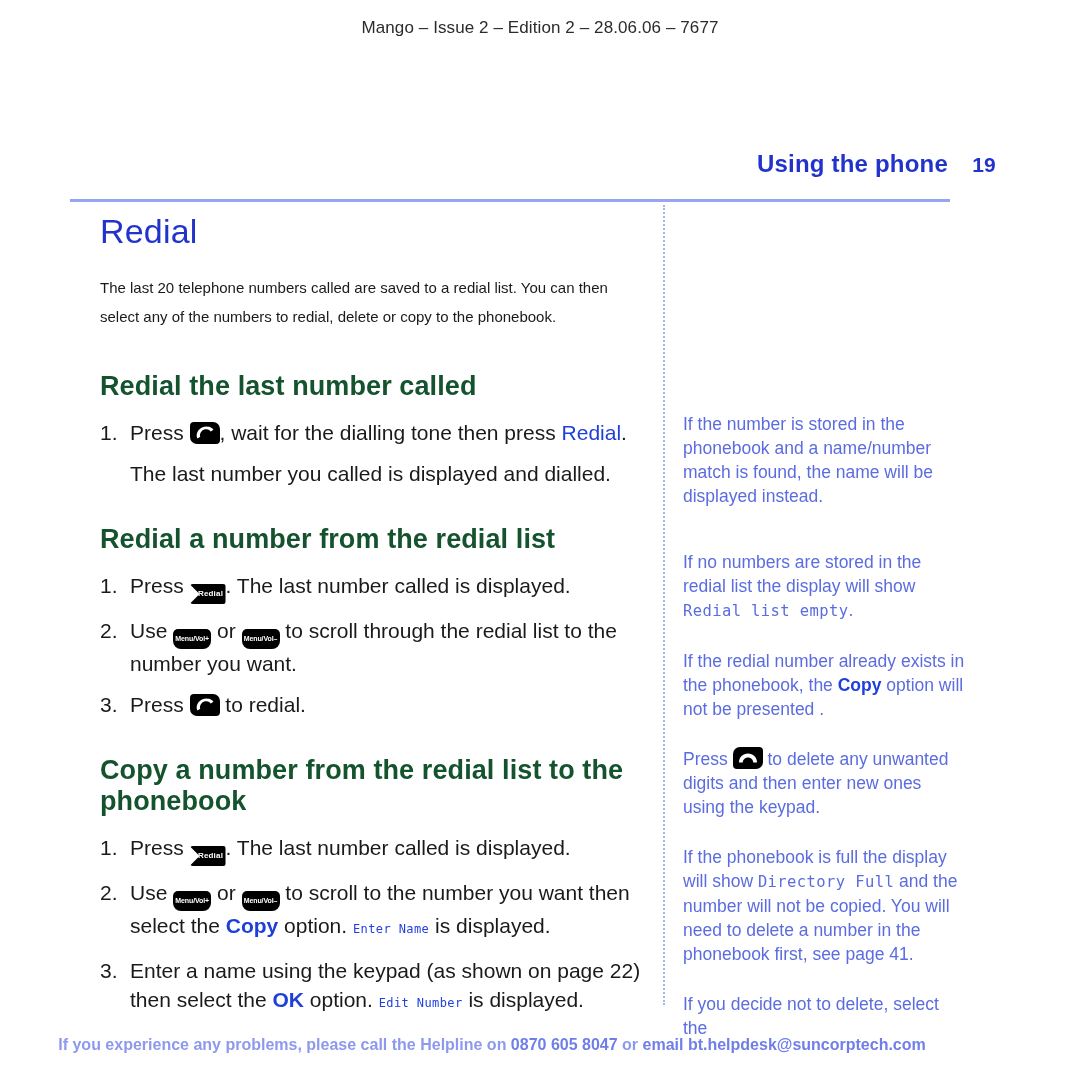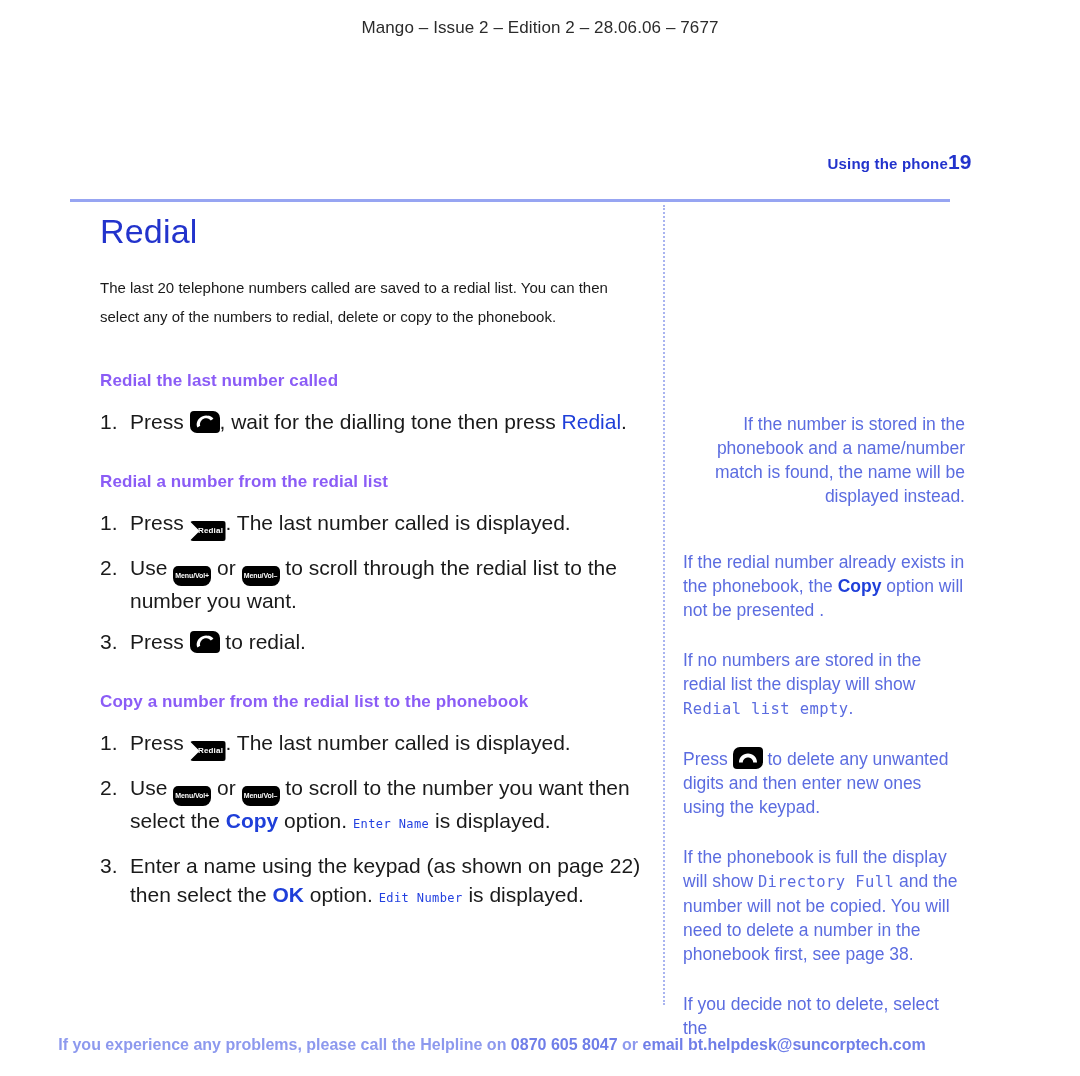--- a/index.html
+++ b/index.html
@@ -33,29 +33,29 @@
     position: absolute;
     top: 150px;
     left: 70px;
     width: 950px;
     display: flex;
     justify-content: flex-end;
     align-items: baseline;
     color: #2233cc;
   }
   .running-head .rh-title {
-    font-size: 15px;
+    font-size: 24px;
     font-weight: bold;
     letter-spacing: 0.2px;
   }
   .running-head .rh-page {
     font-size: 21px;
     font-weight: bold;
     width: 72px;
-    text-align: left;
+    text-align: center;
   }
 
   .head-rule {
     position: absolute;
     top: 199px;
     left: 70px;
     width: 880px;
     height: 3px;
     background: #97a5f2;
   }
@@ -85,23 +85,23 @@
     letter-spacing: 0.2px;
   }
   p.intro {
     margin: 0 0 40px 0;
     font-size: 15px;
     line-height: 29px;
     color: #1a1a1a;
   }
   h2.sub {
     margin: 0 0 16px 0;
-    font-size: 17px;
-    font-weight: bold;
-    color: #8b5cf6;
+    font-size: 27px;
+    font-weight: bold;
+    color: #14532d;
     letter-spacing: 0.1px;
   }
   .steps {
     margin: 0 0 36px 0;
     padding: 0;
     list-style: none;
     counter-reset: stepnum;
   }
   .steps > li {
     position: relative;
@@ -183,21 +183,21 @@
     top: 412px;
     left: 683px;
     width: 282px;
   }
   .note {
     margin: 0 0 26px 0;
     font-size: 17.5px;
     line-height: 24px;
     color: #5b6ce0;
   }
-  .note.gap-big { margin-bottom: 42px; text-align: right; }
+  .note.gap-big { margin-bottom: 42px; }
   .note .lcd {
     font-size: 15.5px;
     color: #5b6ce0;
   }
 
   
   .footer {
     position: absolute;
     bottom: 22px;
     left: 0;
@@ -226,20 +226,21 @@
 <div class="main-col">
   <h1 class="sect-title">Redial</h1>
   <p class="intro">The last 20 telephone numbers called are saved to a redial list. You can then select any of the numbers to redial, delete or copy to the phonebook.</p>
   <div id="sections-host">
       <h2 class="sub">Redial the last number called</h2>
       <ol class="steps">
         <li><span>Press </span><span class="key key-call"><svg width="20" height="16" viewBox="0 0 20 16">
               <path fill="#fff" d="M2.5 13.5 C1 11 1.5 7 4.5 4.2 C7.5 1.4 11.5 1 14.5 2.2 L12.6 4.6 C10.6 4.0 8.3 4.6 6.7 6.2 C5.1 7.8 4.6 10 5.2 11.8 Z"></path>
               <path fill="#fff" d="M13.4 1.6 c2.2 .6 3.9 1.7 5 3.1 l-2.6 1.9 c-.8-1-1.9-1.8-3.2-2.3 Z"></path>
             </svg></span><span>, wait for the dialling tone then press </span><span class="blue">Redial</span><span>.</span></li>
+        <li class="cont"><span>The last number you called is displayed and dialled.</span></li>
       </ol>
       <h2 class="sub">Redial a number from the redial list</h2>
       <ol class="steps">
         <li><span>Press </span><span class="key key-redial">Redial</span><span>. The last number called is displayed.</span></li>
         <li><span>Use </span><span class="key key-menuvol">Menu/Vol+</span><span> or </span><span class="key key-menuvol">Menu/Vol–</span><span> to scroll through the redial list to the number you want.</span></li>
         <li><span>Press </span><span class="key key-call"><svg width="20" height="16" viewBox="0 0 20 16">
               <path fill="#fff" d="M2.5 13.5 C1 11 1.5 7 4.5 4.2 C7.5 1.4 11.5 1 14.5 2.2 L12.6 4.6 C10.6 4.0 8.3 4.6 6.7 6.2 C5.1 7.8 4.6 10 5.2 11.8 Z"></path>
               <path fill="#fff" d="M13.4 1.6 c2.2 .6 3.9 1.7 5 3.1 l-2.6 1.9 c-.8-1-1.9-1.8-3.2-2.3 Z"></path>
             </svg></span><span> to redial.</span></li>
       </ol>
@@ -247,24 +248,24 @@
       <ol class="steps">
         <li><span>Press </span><span class="key key-redial">Redial</span><span>. The last number called is displayed.</span></li>
         <li><span>Use </span><span class="key key-menuvol">Menu/Vol+</span><span> or </span><span class="key key-menuvol">Menu/Vol–</span><span> to scroll to the number you want then select the </span><span class="bold-blue">Copy</span><span> option. </span><span class="lcd">Enter Name</span><span> is displayed.</span></li>
         <li><span>Enter a name using the keypad (as shown on page 22) then select the </span><span class="bold-blue">OK</span><span> option. </span><span class="lcd">Edit Number</span><span> is displayed.</span></li>
       </ol>
     </div>
 </div>
 
 <div class="notes-col" id="notes-host">
     <p class="note gap-big"><span>If the number is stored in the phonebook and a name/number match is found, the name will be displayed instead.</span></p>
+    <p class="note"><span>If no numbers are stored in the redial list the display will show </span><span class="lcd">Redial list empty</span><span>.</span></p>
     <p class="note"><span>If the redial number already exists in the phonebook, the </span><span style="font-weight: bold; color: rgb(31, 63, 217);">Copy</span><span> option will not be presented .</span></p>
-    <p class="note"><span>If no numbers are stored in the redial list the display will show </span><span class="lcd">Redial list empty</span><span>.</span></p>
     <p class="note"><span>Press </span><span class="key key-hangup"><svg width="20" height="12" viewBox="0 0 20 12">
           <path fill="#fff" d="M1 10.5 C1 5.2 5 1.5 10 1.5 C15 1.5 19 5.2 19 10.5 L15.2 10.5 C15.2 7.6 12.9 5.4 10 5.4 C7.1 5.4 4.8 7.6 4.8 10.5 Z"></path>
         </svg></span><span> to delete any unwanted digits and then enter new ones using the keypad.</span></p>
-    <p class="note"><span>If the phonebook is full the display will show </span><span class="lcd">Directory Full</span><span> and the number will not be copied. You will need to delete a number in the phonebook first, see page 38.</span></p>
+    <p class="note"><span>If the phonebook is full the display will show </span><span class="lcd">Directory Full</span><span> and the number will not be copied. You will need to delete a number in the phonebook first, see page 41.</span></p>
     <p class="note"><span>If you decide not to delete, select the </span></p>
   </div>
 
 <div class="footer">
   <span class="plain">If you experience any problems, please call the Helpline on </span><span class="strong">0870 605 8047</span><span class="plain"> or </span><span class="strong">email bt.helpdesk@suncorptech.com</span>
 </div>
 
 </body></html>

